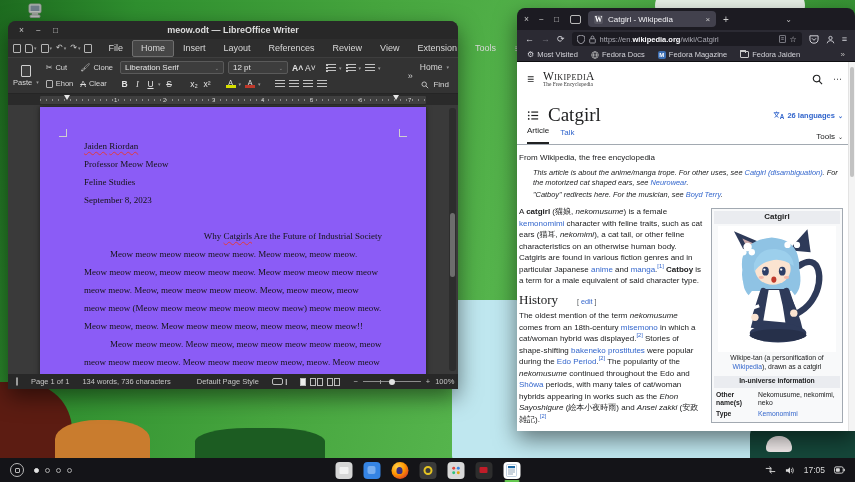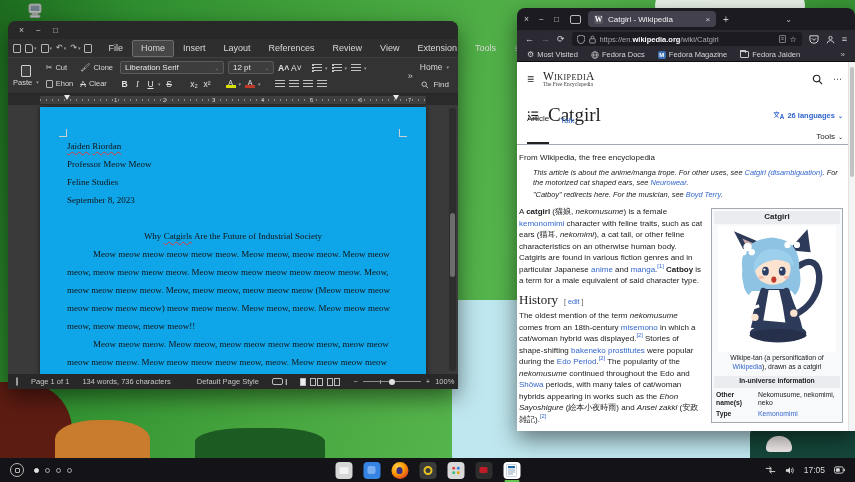--- a/index.html
+++ b/index.html
@@ -75,27 +75,27 @@
   .hl{width:10px;height:9px;border-bottom:3px solid #d7e000;color:#e3e3e3;font-size:7px;text-align:center;line-height:7px}
   .fc{width:10px;height:9px;border-bottom:3px solid #c0392b;color:#e3e3e3;font-size:7px;text-align:center;line-height:7px}
   .exp{display:flex;align-items:center;color:#cfcfcf;font-size:9px}
   .w-ctx{margin-left:auto;display:flex;flex-direction:column;justify-content:space-between;align-items:flex-end;padding:2px 4px 2px 0}
   .w-ruler{height:11px;background:#2a2a2a;position:relative;flex:none}
   .rl{position:absolute;left:32px;width:386px;top:1.5px;bottom:1.5px;background:#3f3f3f;border-radius:1px}
   .rl::before{content:"";position:absolute;left:0;right:0;top:3px;height:2px;background:repeating-linear-gradient(to right,#8a8a8a 0 1px,transparent 1px 6px)}
   .rnum{position:absolute;top:0;font-size:6px;color:#cfcfcf;line-height:8px}
   .rmark{position:absolute;top:-1px;width:0;height:0;border-left:3px solid transparent;border-right:3px solid transparent;border-top:5px solid #e8e8e8}
   .w-doc{flex:1;background:#3a3a3a;position:relative;overflow:hidden}
-  .page{position:absolute;left:32px;top:2px;width:386px;height:300px;background:#0ea5e9;box-shadow:0 0 5px rgba(0,0,0,.55);padding:30px 27px 0;font-family:"Liberation Serif",serif;font-size:9px;color:#141414;line-height:18px}
+  .page{position:absolute;left:32px;top:2px;width:386px;height:300px;background:#8b5cf6;box-shadow:0 0 5px rgba(0,0,0,.55);padding:30px 44px 0;font-family:"Liberation Serif",serif;font-size:9px;color:#141414;line-height:18px}
   .crop{position:absolute;width:8px;height:8px;border-color:#c9c9c9;border-style:solid;border-width:0}
   .crop.tl{left:19px;top:22px;border-left-width:1px;border-top-width:1px;border-color:transparent #0000;border-bottom:1px solid #cfcfcf;border-right:1px solid #cfcfcf;border-left:0;border-top:0}
   .crop.tr{right:19px;top:22px;border-bottom:1px solid #cfcfcf;border-left:1px solid #cfcfcf}
   .p{margin:0}
   .pind{text-indent:26px}
-  .pc{text-align:center}
+  .pc{text-align:right}
   .vsb{position:absolute;right:2px;top:3px;width:7px;bottom:3px;background:#2d2d2d;border-radius:3px}
   .vsb .th{position:absolute;top:40%;height:64px;left:1px;right:1px;background:#6d6d6d;border-radius:3px}
   .w-status{height:15px;background:#282828;display:flex;align-items:center;font-size:7.5px;color:#c6c6c6;gap:13px;padding:0 8px;flex:none;white-space:nowrap}
   .st-ico{width:9px;height:9px;border:1px solid #9a9a9a;border-radius:1px}
   .selmode{display:flex;align-items:center;gap:2px}
   .selbox{width:11px;height:7px;border:1px solid #bdbdbd;border-radius:2px}
   .ibeam{font-size:9px;color:#e6e6e6}
   .views{display:flex;gap:4px;align-items:center}
   .vp{width:6px;height:8px;border:1px solid #bdbdbd;background:#eee}
   .vp.dim{background:transparent}
@@ -135,37 +135,37 @@
   .wk-burger{font-size:12px;color:#202122}
   .wlogo{font-family:"Liberation Serif",serif;line-height:1.05}
   .wlogo .l1{font-size:11.5px;letter-spacing:.4px}
   .wlogo .l2{font-size:5.4px;color:#3a3a3a}
   .wk-hr{margin-left:auto;display:flex;align-items:center;gap:10px}
   .wk-dots{font-size:9px;letter-spacing:1px;color:#202122}
   .wk-titlerow{display:flex;align-items:center;gap:9px;padding:8px 12px 3px 10px}
   .wk-titlerow h1{font-family:"Liberation Serif",serif;font-size:19px;font-weight:normal;color:#202122}
   .langs{margin-left:auto;display:flex;align-items:center;gap:3px;color:#36c;font-size:7.5px;font-weight:bold}
   .wk-tabs{display:flex;align-items:flex-end;gap:11px;padding:0 12px 0 10px;border-bottom:1px solid #a2a9b1;font-size:8px;height:16px}
-  .wk-tab{padding-bottom:19px}
+  .wk-tab{padding-bottom:7px}
   .wk-tab.on{border-bottom:2px solid #202122;color:#202122}
   .wk-tab.talk{color:#36c}
   .wk-tools{margin-left:auto;display:flex;gap:3px;align-items:center;color:#202122;padding-bottom:3px}
   .wk-body{padding:5px 12px 0 2px;font-size:8px;line-height:11.5px}
   .from{margin:2px 0 4px}
   .hat{font-style:italic;font-size:7.4px;line-height:10.3px;margin:0 0 2px 14px}
   .hat2{margin-bottom:6px}
   .infobox{float:right;width:132px;border:1px solid #a2a9b1;background:#f8f9fa;font-size:6.8px;line-height:8.8px;margin:2px 0 5px 8px;padding:2px}
   .ib-title{background:#eaecf0;text-align:center;font-weight:bold;font-size:8px;padding:2px 0;margin:0 0 2px}
   .ib-img{width:118px;height:126px;margin:1px auto;background:#fff}
   .ib-cap{text-align:center;padding:1px 2px 3px}
   .ib-sub{background:#eaecf0;text-align:center;font-weight:bold;padding:1.5px 0;margin:1px 0 2px}
   .ib-row{display:flex;padding:1px 2px;gap:4px}
   .ib-row .k{width:38px;font-weight:bold;flex:none}
   .ib-row .v{flex:1}
-  .h2row{display:flex;align-items:baseline;gap:6px;margin:7px 0 3px}
+  .h2row{display:flex;align-items:baseline;gap:19px;margin:7px 0 3px}
   .h2row h2{font-family:"Liberation Serif",serif;font-size:13px;font-weight:normal;color:#202122}
   .editlnk{font-size:7.2px;color:#54595d}
   .editlnk .e{color:#36c}
 </style>
 </head>
 <body>
 
 <div class="wp">
   <div class="wpb wp-white"></div>
   <div class="wpb wp-blue"></div>
@@ -186,20 +186,21 @@
   </svg>
 </div>
 
 <div id="writer" class="win">
   <div class="w-title">
     <div class="wc">
       <span>×</span>
       <span>−</span>
       <span>□</span>
     </div>
+    <div class="t">meow.odt — LibreOffice Writer</div>
   </div>
 
   <div class="w-tabs">
     <div class="qi">
       <span class="csq"></span>
       <span class="gi">
           <span class="csq fold"></span>
           <span class="dd">▾</span>
         </span>
       <span class="gi">
@@ -255,21 +256,21 @@
           <span class="fmt st" style="width:auto">A</span>
           <span>Clear</span>
         </div>
     </div>
     <div class="grp" style="flex:1">
       <div class="vrow">
         <div class="sel" style="width:104px">
             <span style="flex:1">Liberation Serif</span>
             <span class="dd">⌄</span>
           </div>
-        <div class="sel" style="width:46px">
+        <div class="sel" style="width:60px">
             <span style="flex:1">12 pt</span>
             <span class="dd">⌄</span>
           </div>
         <span class="fmt bold">A˄</span>
         <span class="fmt">A˅</span>
         <span style="width:4px"></span>
         <span class="mini">
             <span class="li dotted"></span>
             <span class="dd">▾</span>
           </span>

